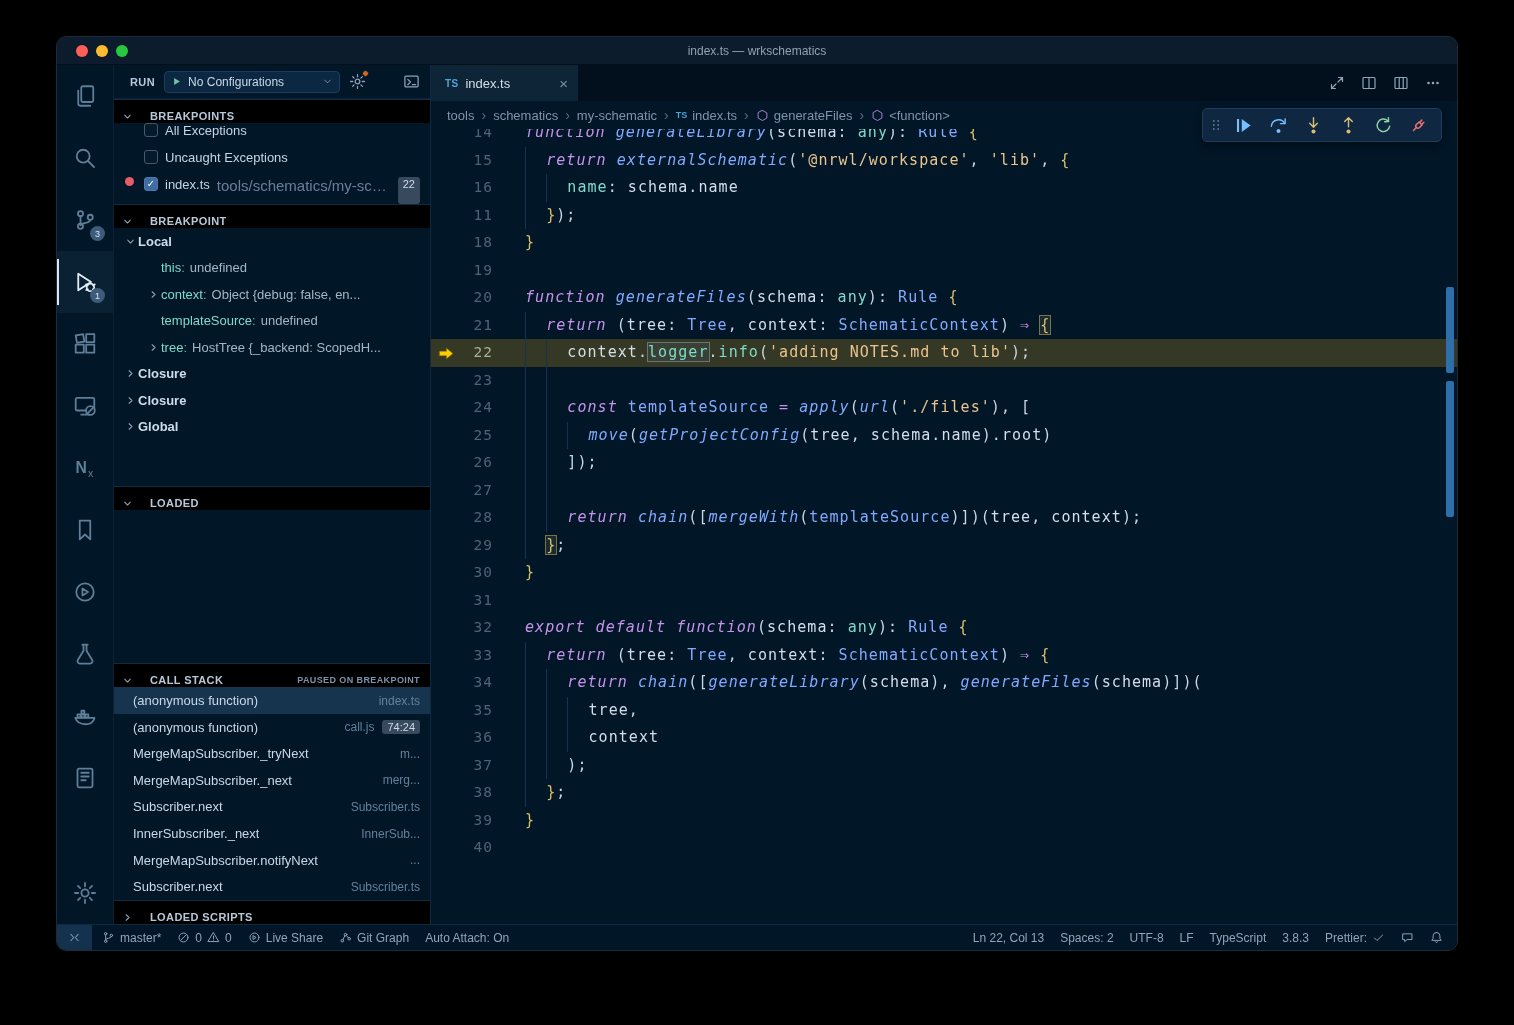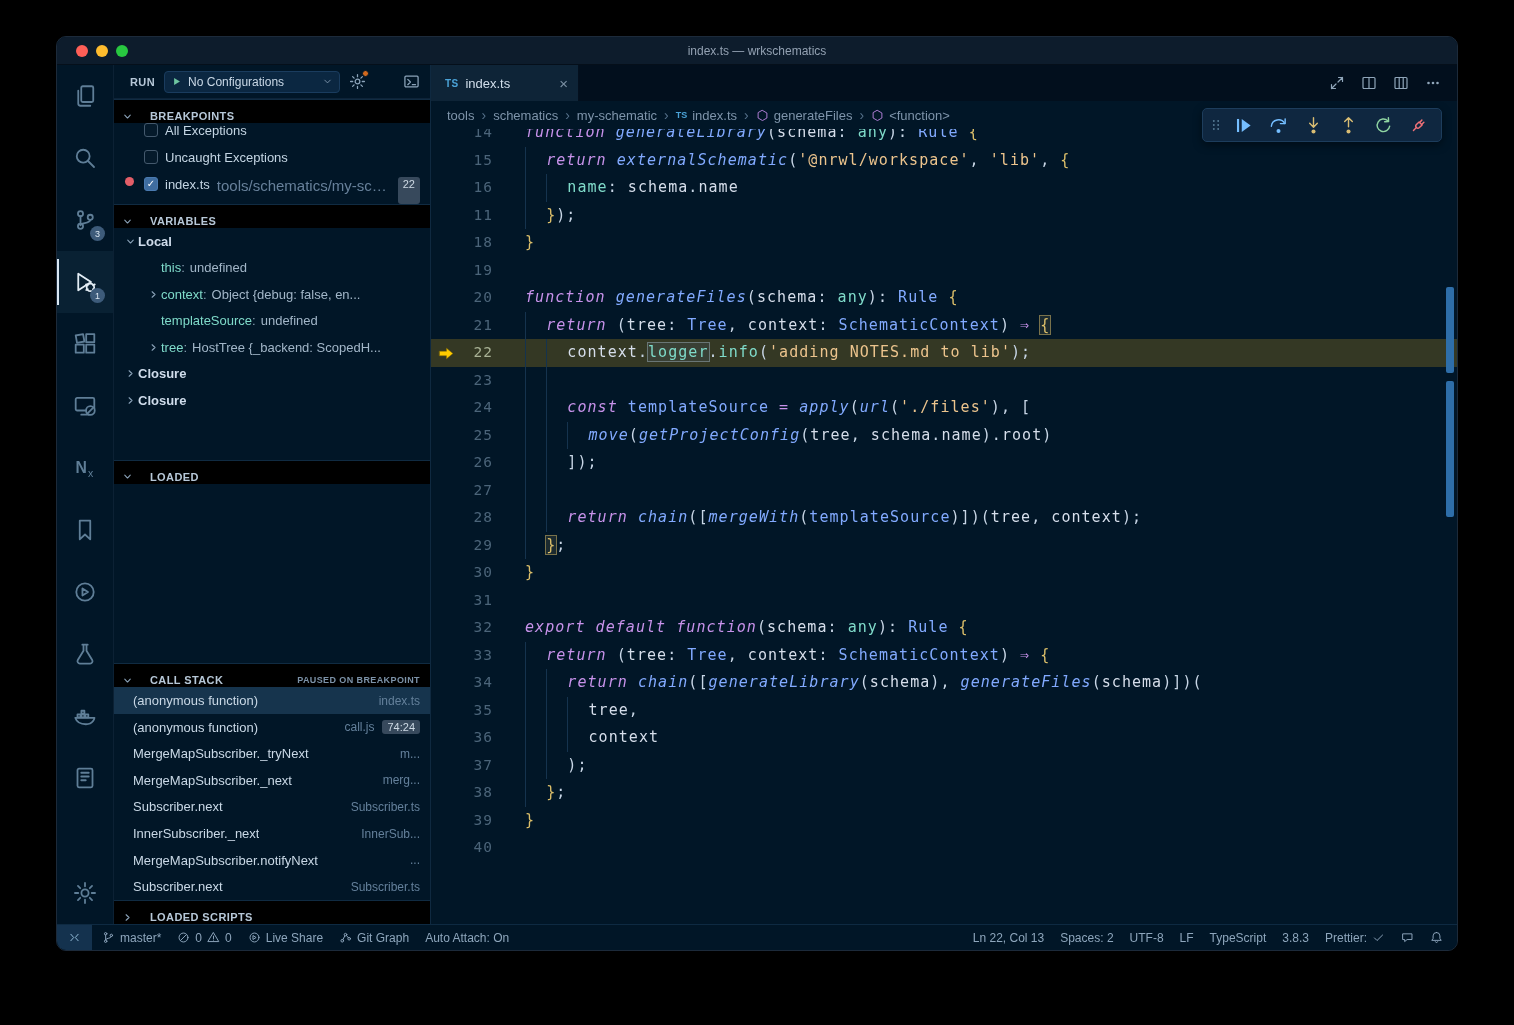--- a/index.html
+++ b/index.html
@@ -330,21 +330,21 @@
             <span class="pill">22</span>
           </div>
         </div>
 
       <div class="sec-head">
         <span class="twist exp">
             <svg viewBox="0 0 16 16">
               <path d="M6 4l4.2 4L6 12" stroke-width="1.6"></path>
             </svg>
           </span>
-        <span>VARIABLES</span>
+        <span>BREAKPOINT</span>
       </div>
       <div>
           <div class="vrow scope">
             <span class="twist exp">
               <svg viewBox="0 0 16 16">
                 <path d="M6 4l4.2 4L6 12" stroke-width="1.6"></path>
               </svg>
             </span>
             <span>Local</span>
           </div>
@@ -388,20 +388,28 @@
             </span>
             <span>Closure</span>
           </div>
           <div class="vrow scope">
             <span class="twist ">
               <svg viewBox="0 0 16 16">
                 <path d="M6 4l4.2 4L6 12" stroke-width="1.6"></path>
               </svg>
             </span>
             <span>Closure</span>
+          </div>
+          <div class="vrow scope">
+            <span class="twist ">
+              <svg viewBox="0 0 16 16">
+                <path d="M6 4l4.2 4L6 12" stroke-width="1.6"></path>
+              </svg>
+            </span>
+            <span>Global</span>
           </div>
         </div>
       <div class="spacer-after-vars"></div>
 
       <div class="sec-head">
         <span class="twist exp">
             <svg viewBox="0 0 16 16">
               <path d="M6 4l4.2 4L6 12" stroke-width="1.6"></path>
             </svg>
           </span>

